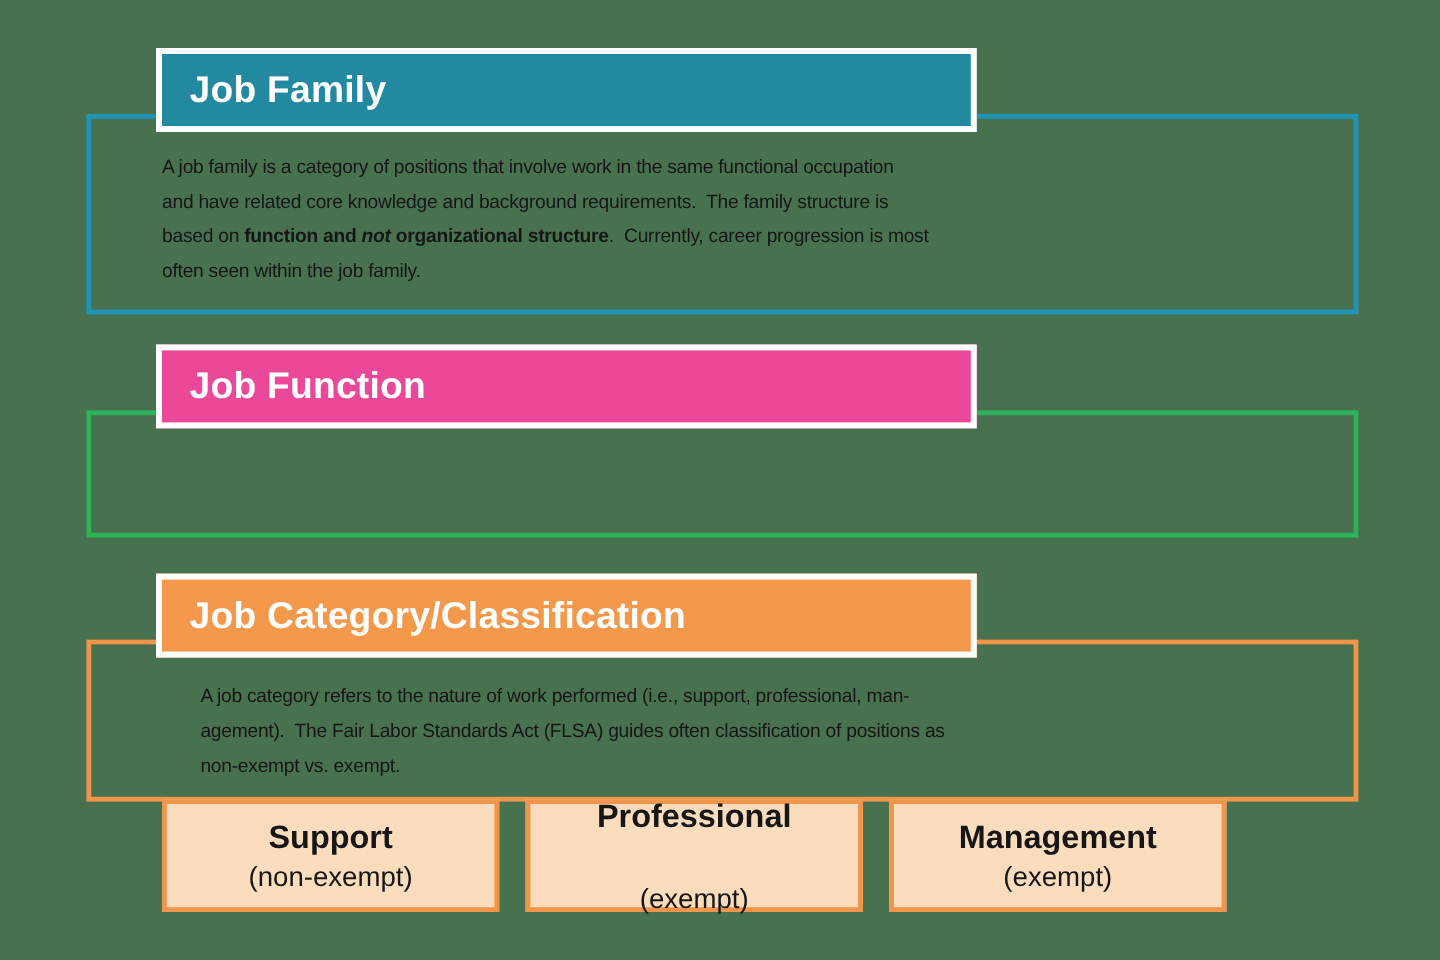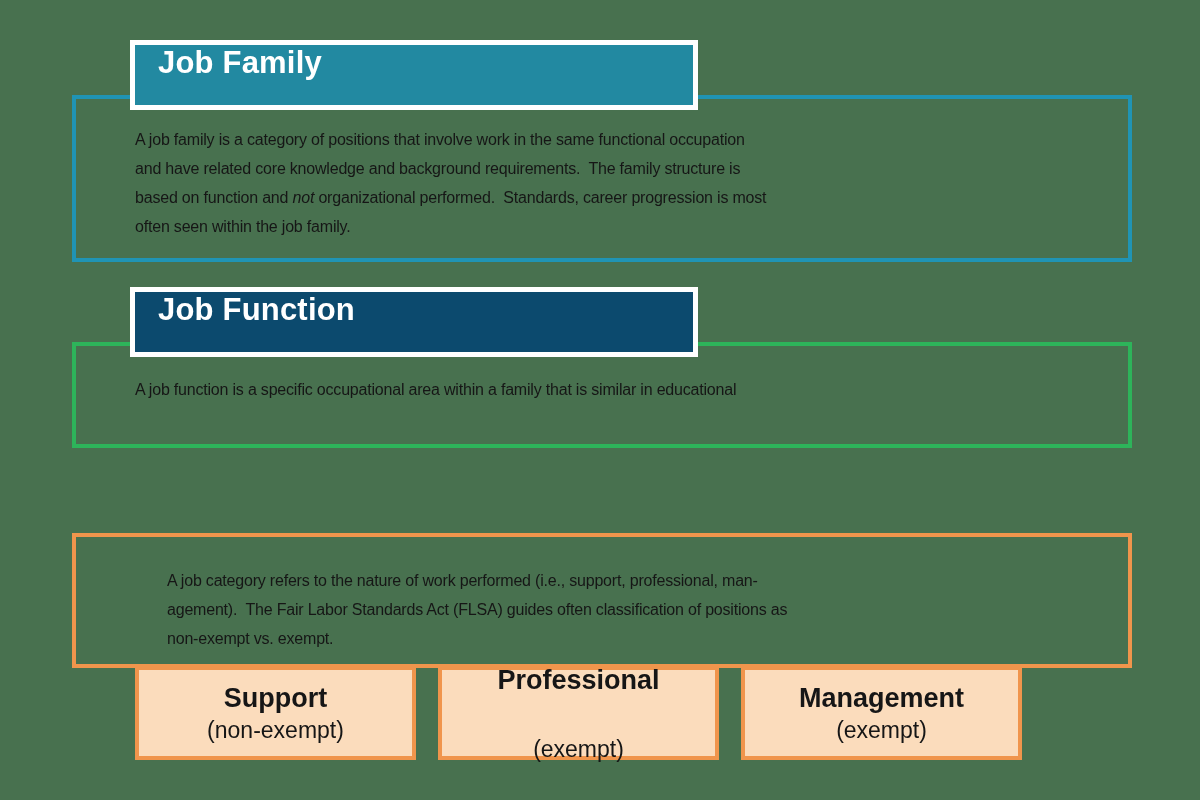--- a/index.html
+++ b/index.html
@@ -15,30 +15,30 @@
   }
   .content-box.s1{top:95px;height:167px;border-color:#2094B4;}
   .content-box.s2{top:342px;height:106px;border-color:#2DB45A;}
   .content-box.s3{top:533px;height:135px;border-color:#F0954C;padding-left:32px;}
   .body{padding:26px 30px 0 59px;}
   .content-box.s2 .body{padding-top:29px;}
   .content-box.s3 .body{padding-top:29px;}
   .body-line{
     font-size:16px;line-height:29px;white-space:pre;letter-spacing:-0.2px;
   }
-  .b{font-weight:normal;}
+  .b{font-weight:bold;}
   .i{font-style:italic;}
   .header{
-    position:absolute;left:130px;width:568px;height:70px;box-sizing:border-box;
+    position:absolute;left:130px;width:684px;height:70px;box-sizing:border-box;
     border:5px solid #FFFFFF;z-index:2;
-    display:flex;align-items:flex-start;padding-left:23px;
+    display:flex;align-items:center;padding-left:23px;
     color:#FFFFFF;font-size:31px;font-weight:bold;letter-spacing:0.2px;
   }
   .header.s1h{top:40px;background:#2289A1;}
-  .header.s2h{top:287px;background:#0c4a6e;}
+  .header.s2h{top:287px;background:#ec4899;}
   .header.s3h{top:478px;background:#F4984C;}
   .cat-box{
     position:absolute;top:666px;height:94px;width:281px;box-sizing:border-box;
     background:#FBDCBC;border:4px solid #F0954C;z-index:2;
     display:flex;flex-direction:column;align-items:center;justify-content:center;
     text-align:center;
   }
   .cat-box.c1{left:135px;}
   .cat-box.c2{left:438px;gap:37px;}
   .cat-box.c3{left:741px;}
@@ -47,43 +47,45 @@
 </style>
 </head>
 <body>
 
 <div id="stage">
 
   <div class="content-box s1">
     <div class="body">
       <div class="body-line"><span>A job family is a category of positions that involve work in the same functional occupation</span></div>
       <div class="body-line"><span>and have related core knowledge and background requirements.  The family structure is</span></div>
-      <div class="body-line"><span>based on </span><span class="b">function and </span><span class="b i">not</span><span class="b"> organizational performed</span><span>.  Standards, career progression is most</span></div>
+      <div class="body-line"><span>based on </span><span class="b">function and </span><span class="b i">not</span><span class="b"> organizational structure</span><span>.  Currently, career progression is most</span></div>
       <div class="body-line"><span>often seen within the job family.</span></div>
     </div>
   </div>
   <div class="header s1h">
     <span>Job Family</span>
   </div>
 
   <div class="content-box s2">
     <div class="body">
-      <div class="body-line"><span>A job function is a specific occupational area within a family that is similar in educational</span></div>
     </div>
   </div>
   <div class="header s2h">
     <span>Job Function</span>
   </div>
 
   <div class="content-box s3">
     <div class="body">
       <div class="body-line"><span>A job category refers to the nature of work performed (i.e., support, professional, man-</span></div>
       <div class="body-line"><span>agement).  The Fair Labor Standards Act (FLSA) guides often classification of positions as</span></div>
       <div class="body-line"><span>non-exempt vs. exempt.</span></div>
     </div>
+  </div>
+  <div class="header s3h">
+    <span>Job Category/Classification</span>
   </div>
 
   <div class="cat-box c1">
     <div class="cat-name">Support</div>
     <div class="cat-status">(non-exempt)</div>
   </div>
   <div class="cat-box c2">
     <div class="cat-name">Professional</div>
     <div class="cat-status">(exempt)</div>
   </div>

